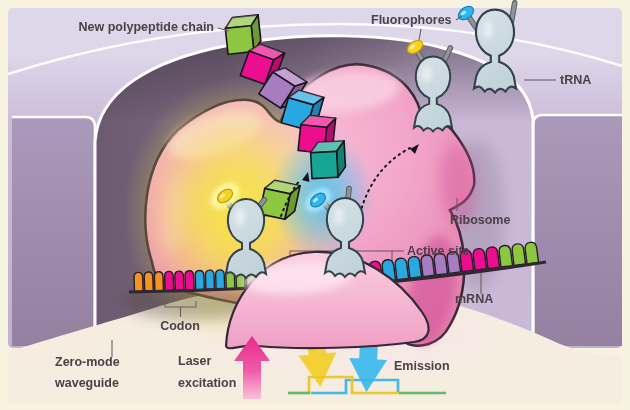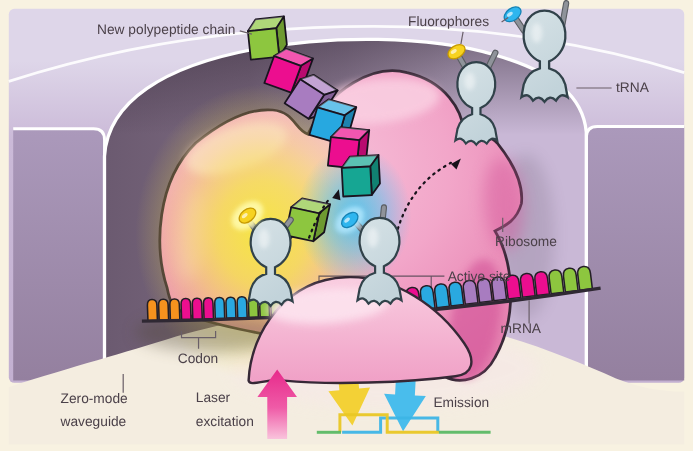--- a/index.html
+++ b/index.html
@@ -1,17 +1,17 @@
 <!DOCTYPE html>
 <html style="--page-bg: #f8f2e1; --panel-light: #ded6e9; --panel-mid: #cbbad8; --block-top: #ab99bb; --block-bottom: #94809f; --cave-dark: #6b5a70; --cave-mid: #8d7b93; --floor: #f4ede0; --ribosome-pink: #f2a6c9; --ribosome-highlight: #fbd7e6; --ribosome-deep: #d4569a; --mound-pink: #f6bcd7; --trna-body: #c2d3da; --trna-outline: #31424a; --stem-grey: #8f939a; --fluor-yellow: #f7d21f; --fluor-blue: #2fb6ef; --glow-yellow: #f6e83c; --glow-blue: #46c3f5; --laser-pink: #e72a8b; --arrow-yellow: #f2d02c; --arrow-blue: #3fbbec; --trace-yellow: #e9c724; --trace-blue: #3db5e6; --trace-green: #5bb964; --base-orange: #f6921e; --base-magenta: #ec0e8f; --base-blue: #2aa9e0; --base-green: #8dc63f; --base-purple: #a87cc0; --cube-green: #72bf44; --cube-magenta: #e3097e; --cube-purple: #9a52a5; --cube-cyan: #27a8e0; --cube-teal: #16a693; --outline-dark: #362836; --label-text: #4b4149; --leader-line: #6a5f68;"><head>
 <meta charset="utf-8">
 <style>
   html,body{margin:0;padding:0;}
   body{width:630px;height:410px;overflow:hidden;background:var(--page-bg,#f8f2e1);}
-  .stage{position:relative;width:630px;height:410px;}
+  .stage{position:relative;width:630px;height:410px;font-weight:bold;}
   svg{position:absolute;left:0;top:0;display:block;font-family:"Liberation Sans",sans-serif;}
   .label{font-size:12.5px;fill:var(--label-text,#4b4149);}
   .leader{stroke:var(--leader-line,#6a5f68);stroke-width:1.1;fill:none;}
   .outline{stroke:var(--outline-dark,#362836);}
   text{user-select:none;}
 </style>
 </head>
 <body>
 
 <div class="stage">

